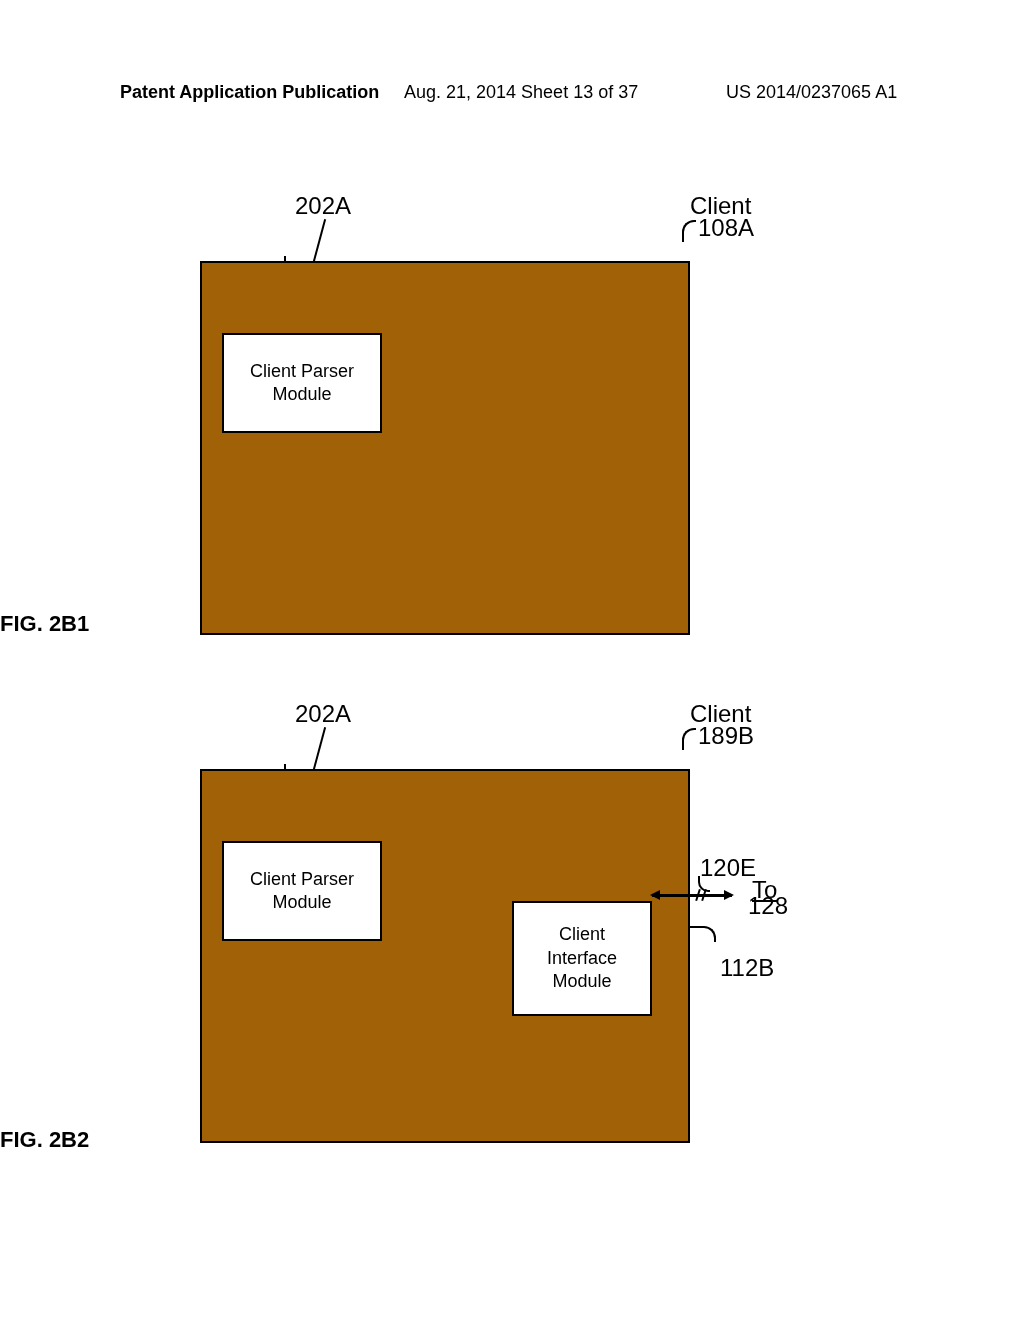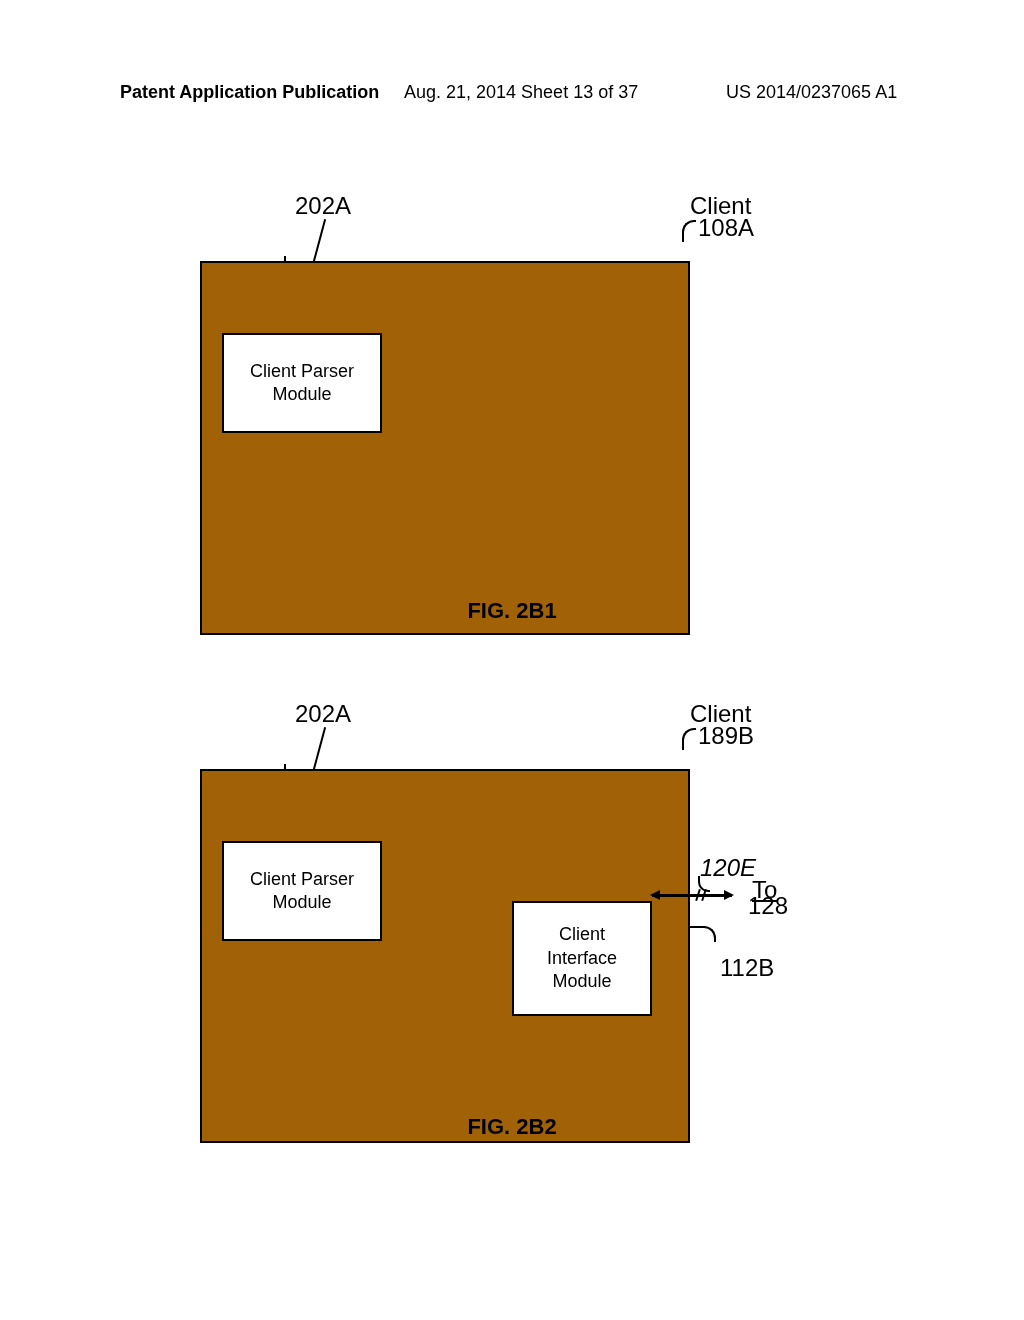--- a/index.html
+++ b/index.html
@@ -83,21 +83,22 @@
     line-height: 1.3;
     background: #fff;
   }
 
   .label { position: absolute; font-size: 24px; }
   .caption {
     position: absolute;
     font-weight: bold;
     font-size: 22px;
     width: 100%;
-    text-align: center;
+    text-align: left;
+    margin-top: 13px;
   }
 
   
   .leader {
     position: absolute;
     border-style: solid;
     border-color: #000;
     border-width: 0;
     background: transparent;
   }
@@ -175,21 +176,21 @@
       <span>Client</span>
       <span>Interface</span>
       <span>Module</span>
     </div>
   </div>
 
   <div class="dbl-arrow" style="top:186px; left:452px; width:80px;"></div>
   <div class="hash" style="top:181px; left:497px;"></div>
   <div class="hash" style="top:181px; left:503px;"></div>
 
-  <div class="label" style="top:146px; left:500px;font-style:italic;">120E</div>
+  <div class="label" style="top:146px; left:500px;">120E</div>
   <div class="leader" style="top:168px; left:498px; width:12px; height:16px; border-left-width:2px; border-bottom-width:2px; border-bottom-left-radius:10px;"></div>
 
   <div class="label" style="top:168px; left:552px;text-decoration:underline;">To</div>
   <div class="label" style="top:184px; left:548px;">128</div>
 
   <div class="label" style="top:222px; left:520px;margin-top:24px;">112B</div>
   <div class="leader" style="top:218px; left:490px; width:26px; height:16px; border-top-width:2px; border-right-width:2px; border-top-right-radius:12px;"></div>
 </div>
 <div class="caption" style="top:1114px;">FIG. 2B2</div>
 

